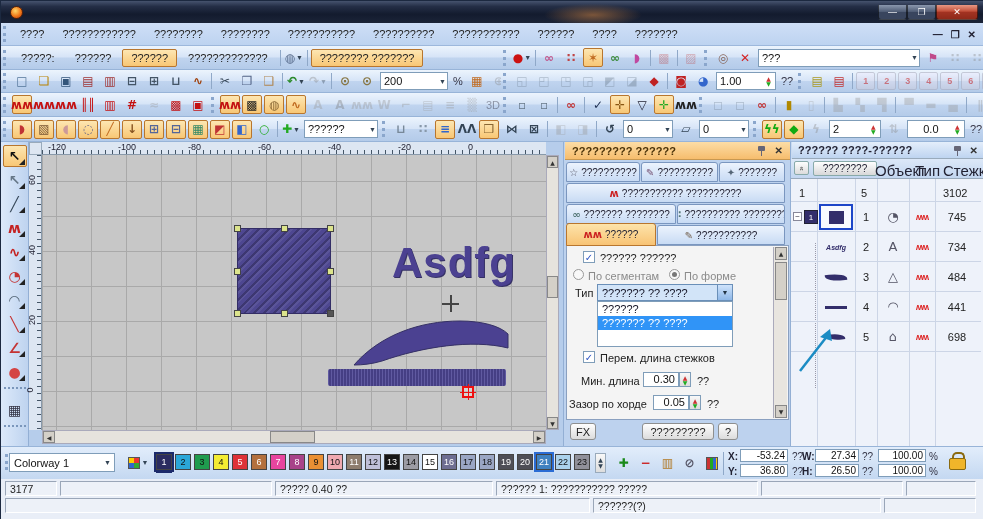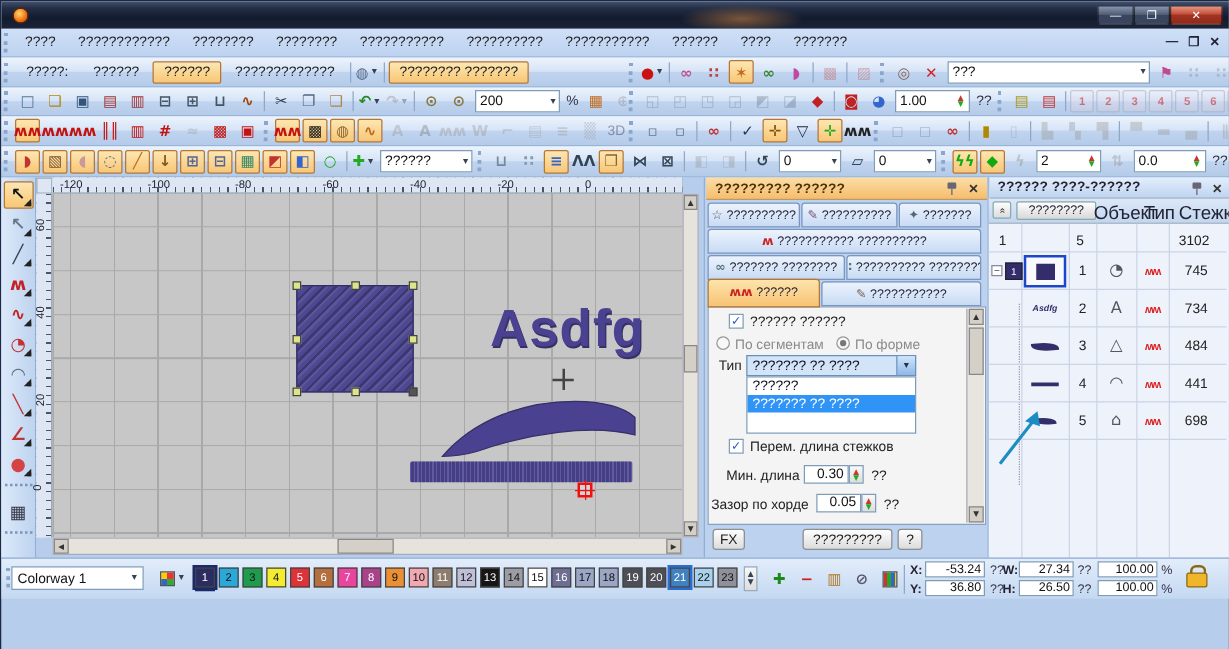--- a/index.html
+++ b/index.html
@@ -692,21 +692,21 @@
           <span class="val" style="width: 34px;">2</span>
           <span class="ud">
             <i>▲</i>
             <i>▼</i>
           </span>
         </span>
         <span class="ic dis">
           <span class="g" style="color: rgb(136, 136, 136);">⇅</span>
         </span>
         <span class="tcombo">
-          <span class="val" style="width: 40px;">0.0</span>
+          <span class="val" style="width: 40px; text-align: center;">0.0</span>
           <span class="ud">
             <i>▲</i>
             <i>▼</i>
           </span>
         </span>
         <span class="tlbl">??</span>
       </div>
   </div>
 
   <div class="main">
@@ -1006,19 +1006,31 @@
     <span class="xyu" style="left:928px;top:4px;">%</span>
 
     <span class="xylbl" style="left:801px;top:19px;">H:</span>
     <span class="xyin" style="left:814px;top:17px;width:44px;">26.50</span>
     <span class="xyu" style="left:861px;top:19px;">??</span>
     <span class="xyin" style="left:877px;top:17px;width:48px;">100.00</span>
     <span class="xyu" style="left:928px;top:19px;">%</span>
   <span class="sw sel" style="left: 155px; background: rgb(43, 44, 96); color: rgb(255, 255, 255);">1</span><span class="sw" style="left: 174px; background: rgb(43, 167, 216); color: rgb(17, 17, 17);">2</span><span class="sw" style="left: 193px; background: rgb(31, 155, 78); color: rgb(17, 17, 17);">3</span><span class="sw" style="left: 212px; background: rgb(244, 236, 51); color: rgb(17, 17, 17);">4</span><span class="sw" style="left: 231px; background: rgb(222, 50, 56); color: rgb(255, 255, 255);">5</span><span class="sw" style="left: 250px; background: rgb(179, 112, 62); color: rgb(255, 255, 255);">6</span><span class="sw" style="left: 269px; background: rgb(232, 69, 158); color: rgb(255, 255, 255);">7</span><span class="sw" style="left: 288px; background: rgb(168, 67, 137); color: rgb(255, 255, 255);">8</span><span class="sw" style="left: 307px; background: rgb(234, 144, 52); color: rgb(17, 17, 17);">9</span><span class="sw" style="left: 326px; background: rgb(240, 169, 176); color: rgb(17, 17, 17);">10</span><span class="sw" style="left: 345px; background: rgb(142, 125, 110); color: rgb(255, 255, 255);">11</span><span class="sw" style="left: 364px; background: rgb(191, 192, 216); color: rgb(17, 17, 17);">12</span><span class="sw" style="left: 383px; background: rgb(22, 22, 22); color: rgb(255, 255, 255);">13</span><span class="sw" style="left: 402px; background: rgb(156, 156, 164); color: rgb(17, 17, 17);">14</span><span class="sw" style="left: 421px; background: rgb(255, 255, 255); color: rgb(17, 17, 17);">15</span><span class="sw" style="left: 440px; background: rgb(110, 110, 146); color: rgb(255, 255, 255);">16</span><span class="sw" style="left: 459px; background: rgb(154, 166, 196); color: rgb(17, 17, 17);">17</span><span class="sw" style="left: 478px; background: rgb(154, 166, 196); color: rgb(17, 17, 17);">18</span><span class="sw" style="left: 497px; background: rgb(78, 78, 86); color: rgb(255, 255, 255);">19</span><span class="sw" style="left: 516px; background: rgb(78, 78, 86); color: rgb(255, 255, 255);">20</span><span class="sw hl" style="left: 535px; background: rgb(64, 129, 192); color: rgb(255, 255, 255);">21</span><span class="sw" style="left: 554px; background: rgb(171, 210, 236); color: rgb(17, 17, 17);">22</span><span class="sw" style="left: 573px; background: rgb(144, 144, 154); color: rgb(17, 17, 17);">23</span></div>
   <span class="locki"></span>
 
+  <div class="statusbar">
+    <span class="scell" style="left:4px;top:2px;width:52px;">3177</span>
+    <span class="scell" style="left:59px;top:2px;width:212px;"></span>
+    <span class="scell" style="left:274px;top:2px;width:218px;">????? 0.40 ??</span>
+    <span class="scell" style="left:495px;top:2px;width:262px;">?????? 1: ??????????? ?????</span>
+    <span class="scell" style="left:760px;top:2px;width:142px;"></span>
+    <span class="scell" style="left:905px;top:2px;width:70px;"></span>
+    <span class="scell" style="left:4px;top:19px;width:585px;"></span>
+    <span class="scell" style="left:592px;top:19px;width:288px;">??????(?)</span>
+    <span class="scell" style="left:883px;top:19px;width:92px;"></span>
+
+  </div>
 
   <svg class="garrow" width="60" height="60">
     <line x1="10" y1="52" x2="38" y2="16" stroke="#1b8cc4" stroke-width="2.5"></line>
     <polygon points="40,10 30,18 42,22" fill="#1b8cc4"></polygon>
   </svg>
 
 </div>
 
 </body></html>

